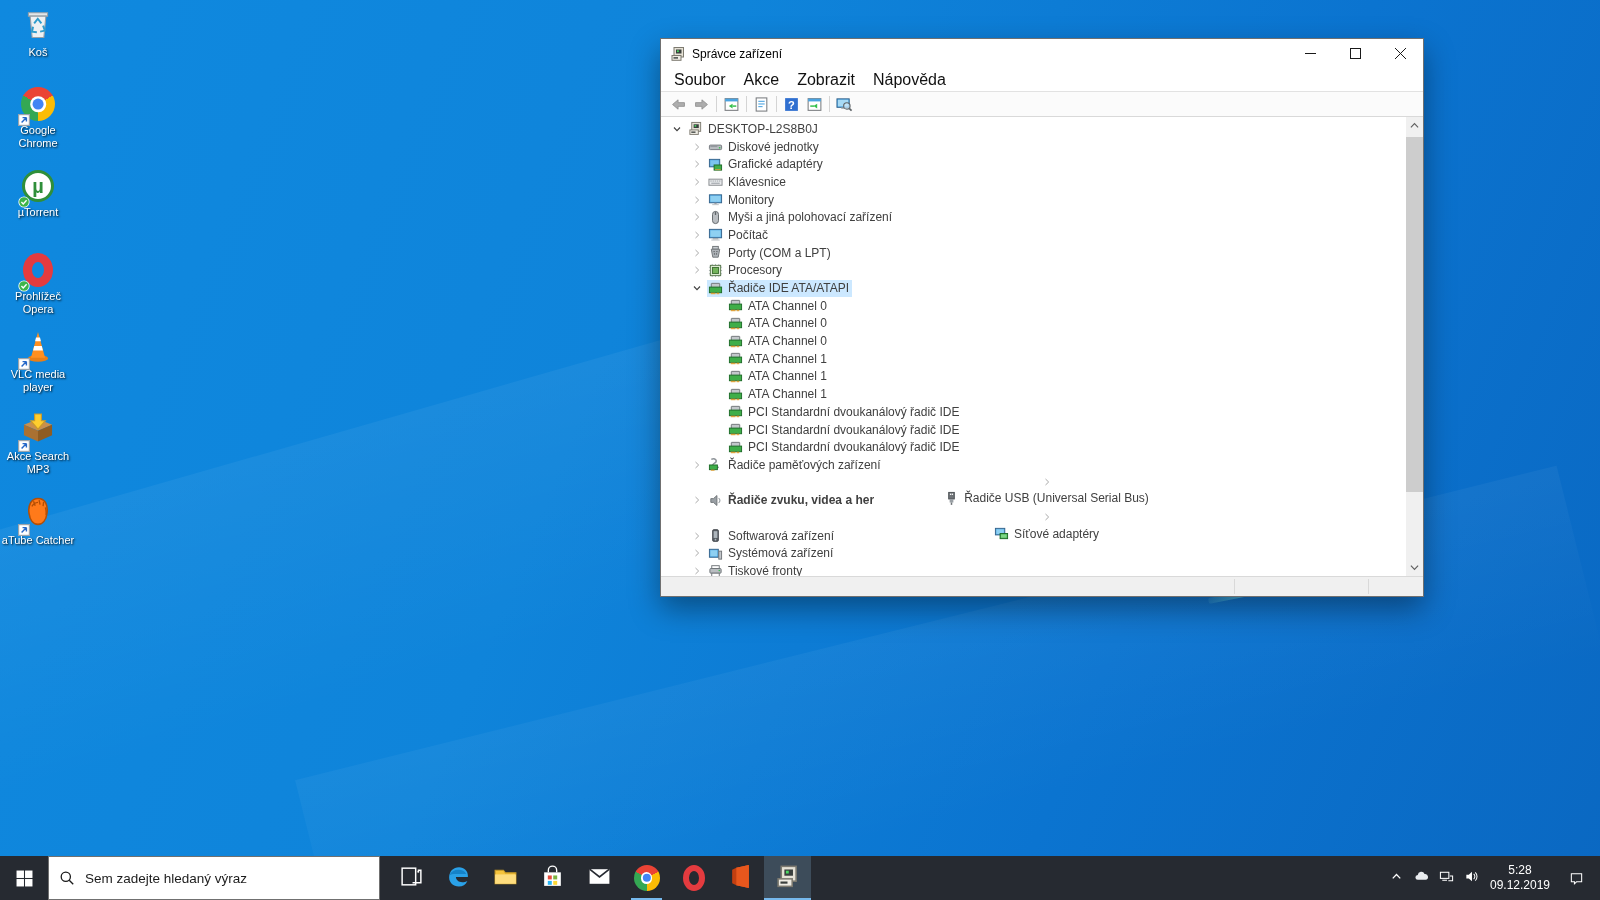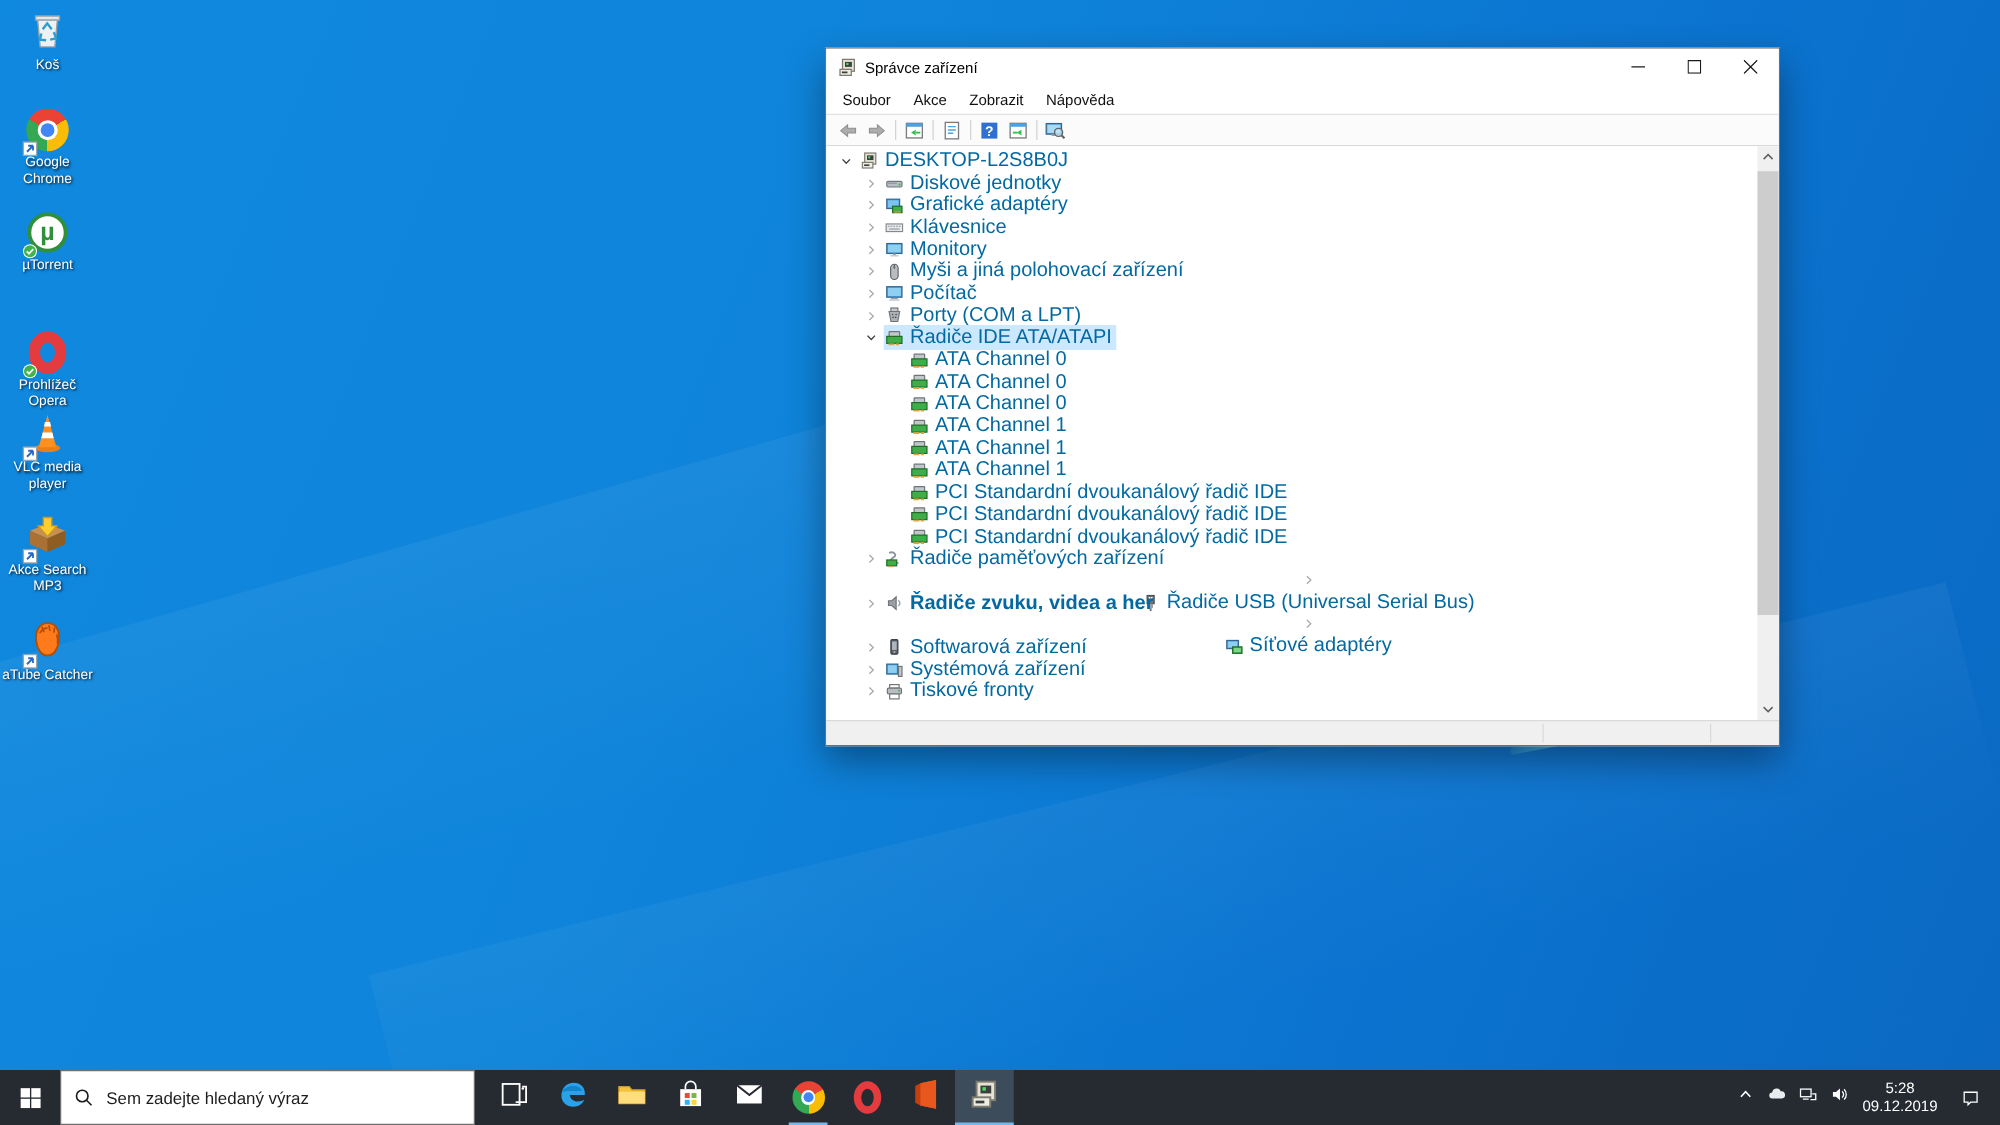--- a/index.html
+++ b/index.html
@@ -29,35 +29,35 @@
 
   
   .dm-window { position:absolute; left:660px; top:38px; width:764px; height:559px; background:#fff; border:1px solid #707070; box-shadow:0 12px 28px rgba(0,0,0,.38); display:flex; flex-direction:column; }
   .titlebar { height:29px; background:#fff; display:flex; align-items:center; flex:0 0 auto; }
   .title-ic { width:16px; height:16px; margin:0 6px 0 9px; }
   .title-ic svg { width:100%; height:100%; }
   .title-text { font-size:12px; color:#000; flex:1; }
   .cap-btn { width:45px; height:100%; display:flex; align-items:center; justify-content:center; cursor:default; }
   .cap-btn svg { width:11px; height:11px; }
   .menubar { height:23px; display:flex; align-items:center; padding-left:4px; background:#fff; flex:0 0 auto; }
-  .menu-item { font-size:12px; color:#111; padding:3px 9px; cursor:default; }
+  .menu-item { font-size:16px; color:#111; padding:3px 9px; cursor:default; }
   .toolbar { height:26px; background:#fbfbfb; border-top:1px solid #e2e2e2; border-bottom:1px solid #d9d9d9; display:flex; align-items:center; padding-left:6px; flex:0 0 auto; }
   .tb-btn { width:23px; height:22px; display:flex; align-items:center; justify-content:center; }
   .tb-btn svg { width:17px; height:17px; }
   .tb-sep { width:1px; height:16px; background:#d4d4d4; margin:0 3px; }
   .content { flex:1; position:relative; background:#fff; overflow:hidden; }
   .tree { position:absolute; left:0; top:0; right:17px; bottom:0; padding-top:3px; overflow:hidden; }
   .tree-row { height:17.7px; display:flex; align-items:center; white-space:nowrap; cursor:default; }
   .twisty { width:16px; height:16px; flex:0 0 16px; margin-right:2px; display:flex; align-items:center; justify-content:center; }
   .twisty svg { width:12px; height:12px; }
   .row-inner { display:inline-flex; align-items:center; padding:1px 3px 1px 1px; }
   .row-inner.selected { background:#cce8ff;justify-content:center; }
   .tree-icn { width:15px; height:15px; margin-right:5px; flex:0 0 15px; }
   .tree-icn svg { width:100%; height:100%; }
-  .tree-label { font-size:16px; color:#0369a1; }
+  .tree-label { font-size:12px; color:#404040; }
 
   
   .vscroll { position:absolute; right:0; top:0; bottom:0; width:17px; background:#f0f0f0; }
   .scroll-arrow { position:absolute; left:0; width:17px; height:17px; display:flex; align-items:center; justify-content:center; }
   .scroll-arrow svg { width:9px; height:9px; }
   .scroll-up { top:0; } .scroll-down { bottom:0; }
   .scroll-thumb { position:absolute; left:0; top:20px; width:17px; height:355px; background:#cdcdcd; }
 
   .statusbar { height:20px; background:#f0f0f0; border-top:1px solid #d9d9d9; position:relative; flex:0 0 auto; }
   .status-div { position:absolute; top:2px; bottom:2px; width:1px; background:#d9d9d9; }
@@ -126,21 +126,21 @@
             <span class="ut-circle">µ</span>
           </span>
           <span class="badge"><svg viewBox="0 0 12 12">
               <circle cx="6" cy="6" r="5.6" fill="#fff"></circle>
               <circle cx="6" cy="6" r="4.8" fill="#3db54a"></circle>
               <path d="M3.4 6.1l1.8 1.8 3.4-3.6" stroke="#fff" stroke-width="1.4" fill="none"></path>
             </svg></span>
         </span>
         <span class="desk-label">µTorrent</span>
       </div>
-      <div class="desk-icon" style="top: 264px;">
+      <div class="desk-icon" style="top: 252px;">
         <span class="desk-art">
           <span>
             <span class="opera-ring"></span>
           </span>
           <span class="badge"><svg viewBox="0 0 12 12">
               <circle cx="6" cy="6" r="5.6" fill="#fff"></circle>
               <circle cx="6" cy="6" r="4.8" fill="#3db54a"></circle>
               <path d="M3.4 6.1l1.8 1.8 3.4-3.6" stroke="#fff" stroke-width="1.4" fill="none"></path>
             </svg></span>
         </span>
@@ -414,20 +414,42 @@
                     <circle cx="6.9" cy="9.5" r="0.7"></circle>
                     <circle cx="9.1" cy="9.5" r="0.7"></circle>
                   </g>
                 </svg></span>
               <span class="tree-label">Porty (COM a LPT)</span>
             </span>
           </div>
           <div class="tree-row" style="padding-left: 28px;">
             <span class="twisty">
               <svg viewBox="0 0 16 16">
+                <path d="M6 4l4.2 4L6 12" fill="none" stroke="#a6a6a6" stroke-width="1.3"></path>
+              </svg>
+            </span>
+            <span class="row-inner">
+              <span class="tree-icn"><svg viewBox="0 0 16 16">
+                  <g stroke="#b0b5ba">
+                    <line x1="4.5" y1="1" x2="4.5" y2="15"></line>
+                    <line x1="8" y1="1" x2="8" y2="15"></line>
+                    <line x1="11.5" y1="1" x2="11.5" y2="15"></line>
+                    <line x1="1" y1="4.5" x2="15" y2="4.5"></line>
+                    <line x1="1" y1="8" x2="15" y2="8"></line>
+                    <line x1="1" y1="11.5" x2="15" y2="11.5"></line>
+                  </g>
+                  <rect x="2.5" y="2.5" width="11" height="11" fill="#dcebd2" stroke="#55754a"></rect>
+                  <rect x="4.8" y="4.8" width="6.4" height="6.4" fill="#72b35a" stroke="#3e7032"></rect>
+                </svg></span>
+              <span class="tree-label">Procesory</span>
+            </span>
+          </div>
+          <div class="tree-row" style="padding-left: 28px;">
+            <span class="twisty">
+              <svg viewBox="0 0 16 16">
                 <path d="M4 6l4 4.2L12 6" fill="none" stroke="#404040" stroke-width="1.5"></path>
               </svg>
             </span>
             <span class="row-inner selected">
               <span class="tree-icn"><svg viewBox="0 0 16 16">
                   <rect x="3.5" y="2.5" width="9" height="5" rx="0.5" fill="#c3c7cb" stroke="#6f7478"></rect>
                   <rect x="1.5" y="6.5" width="13" height="6" fill="#3fae49" stroke="#1c6b27"></rect>
                   <rect x="3" y="12.5" width="5" height="1.6" fill="#e0a33e"></rect>
                   <rect x="9.2" y="12.5" width="2.8" height="1.6" fill="#e0a33e"></rect>
                 </svg></span>

